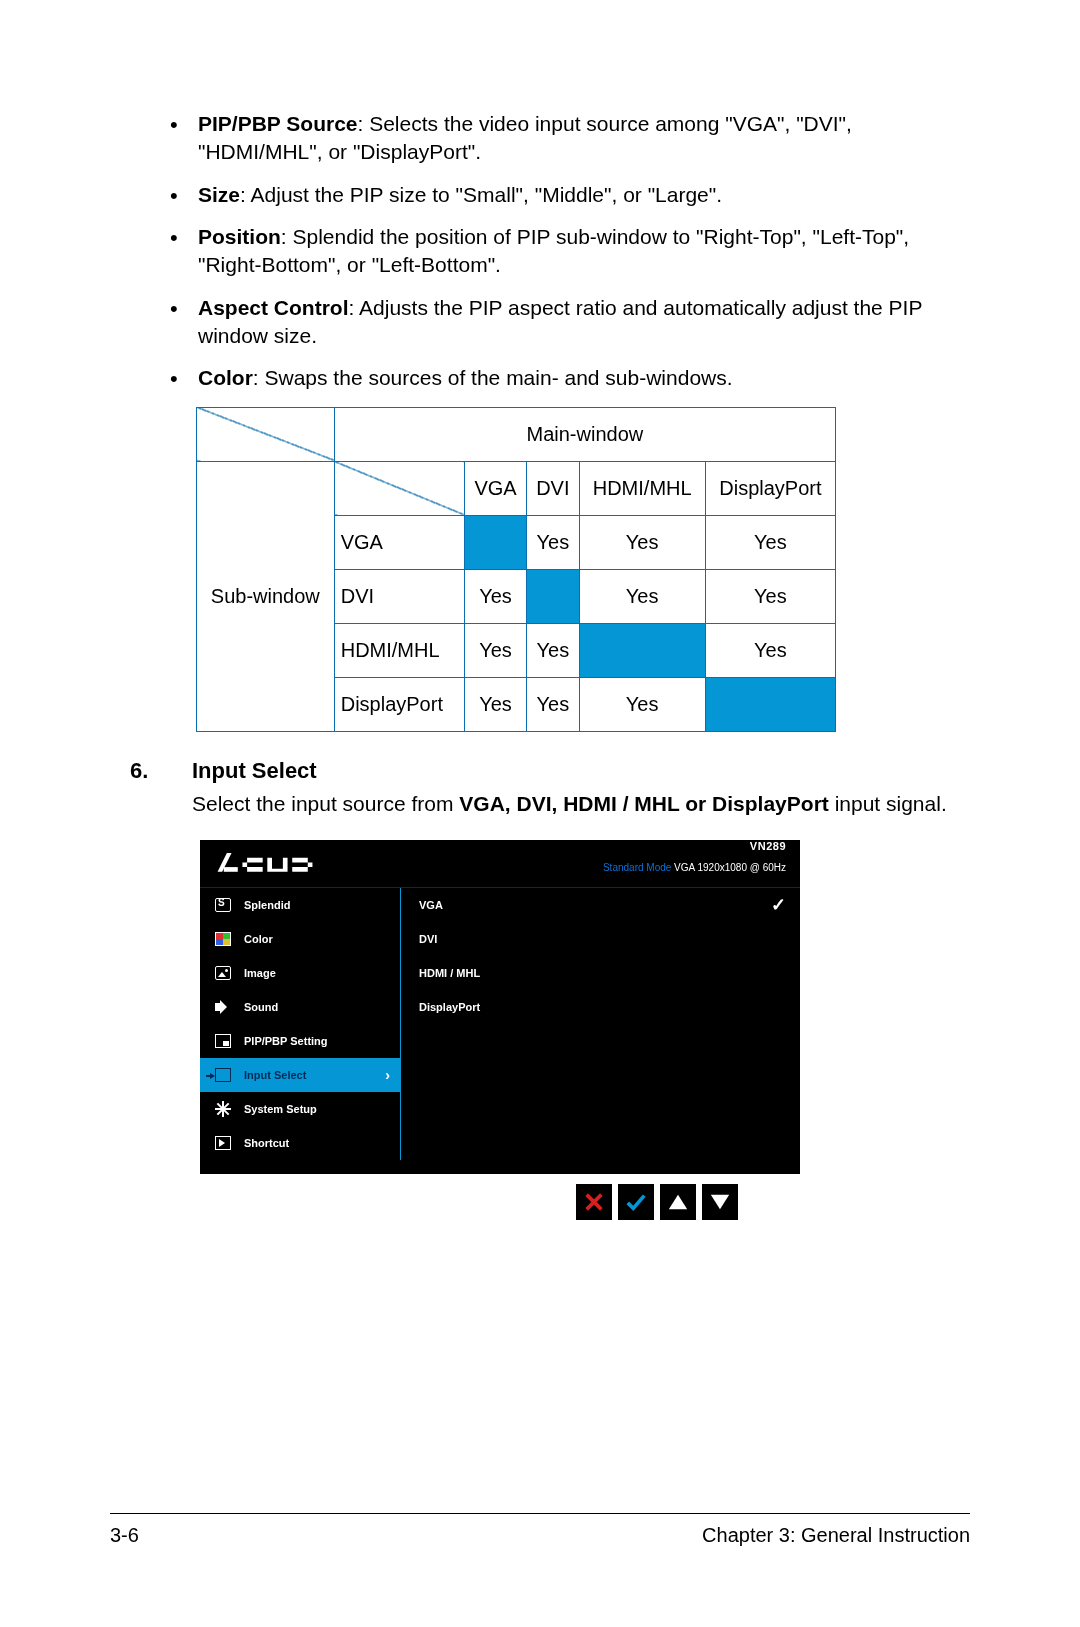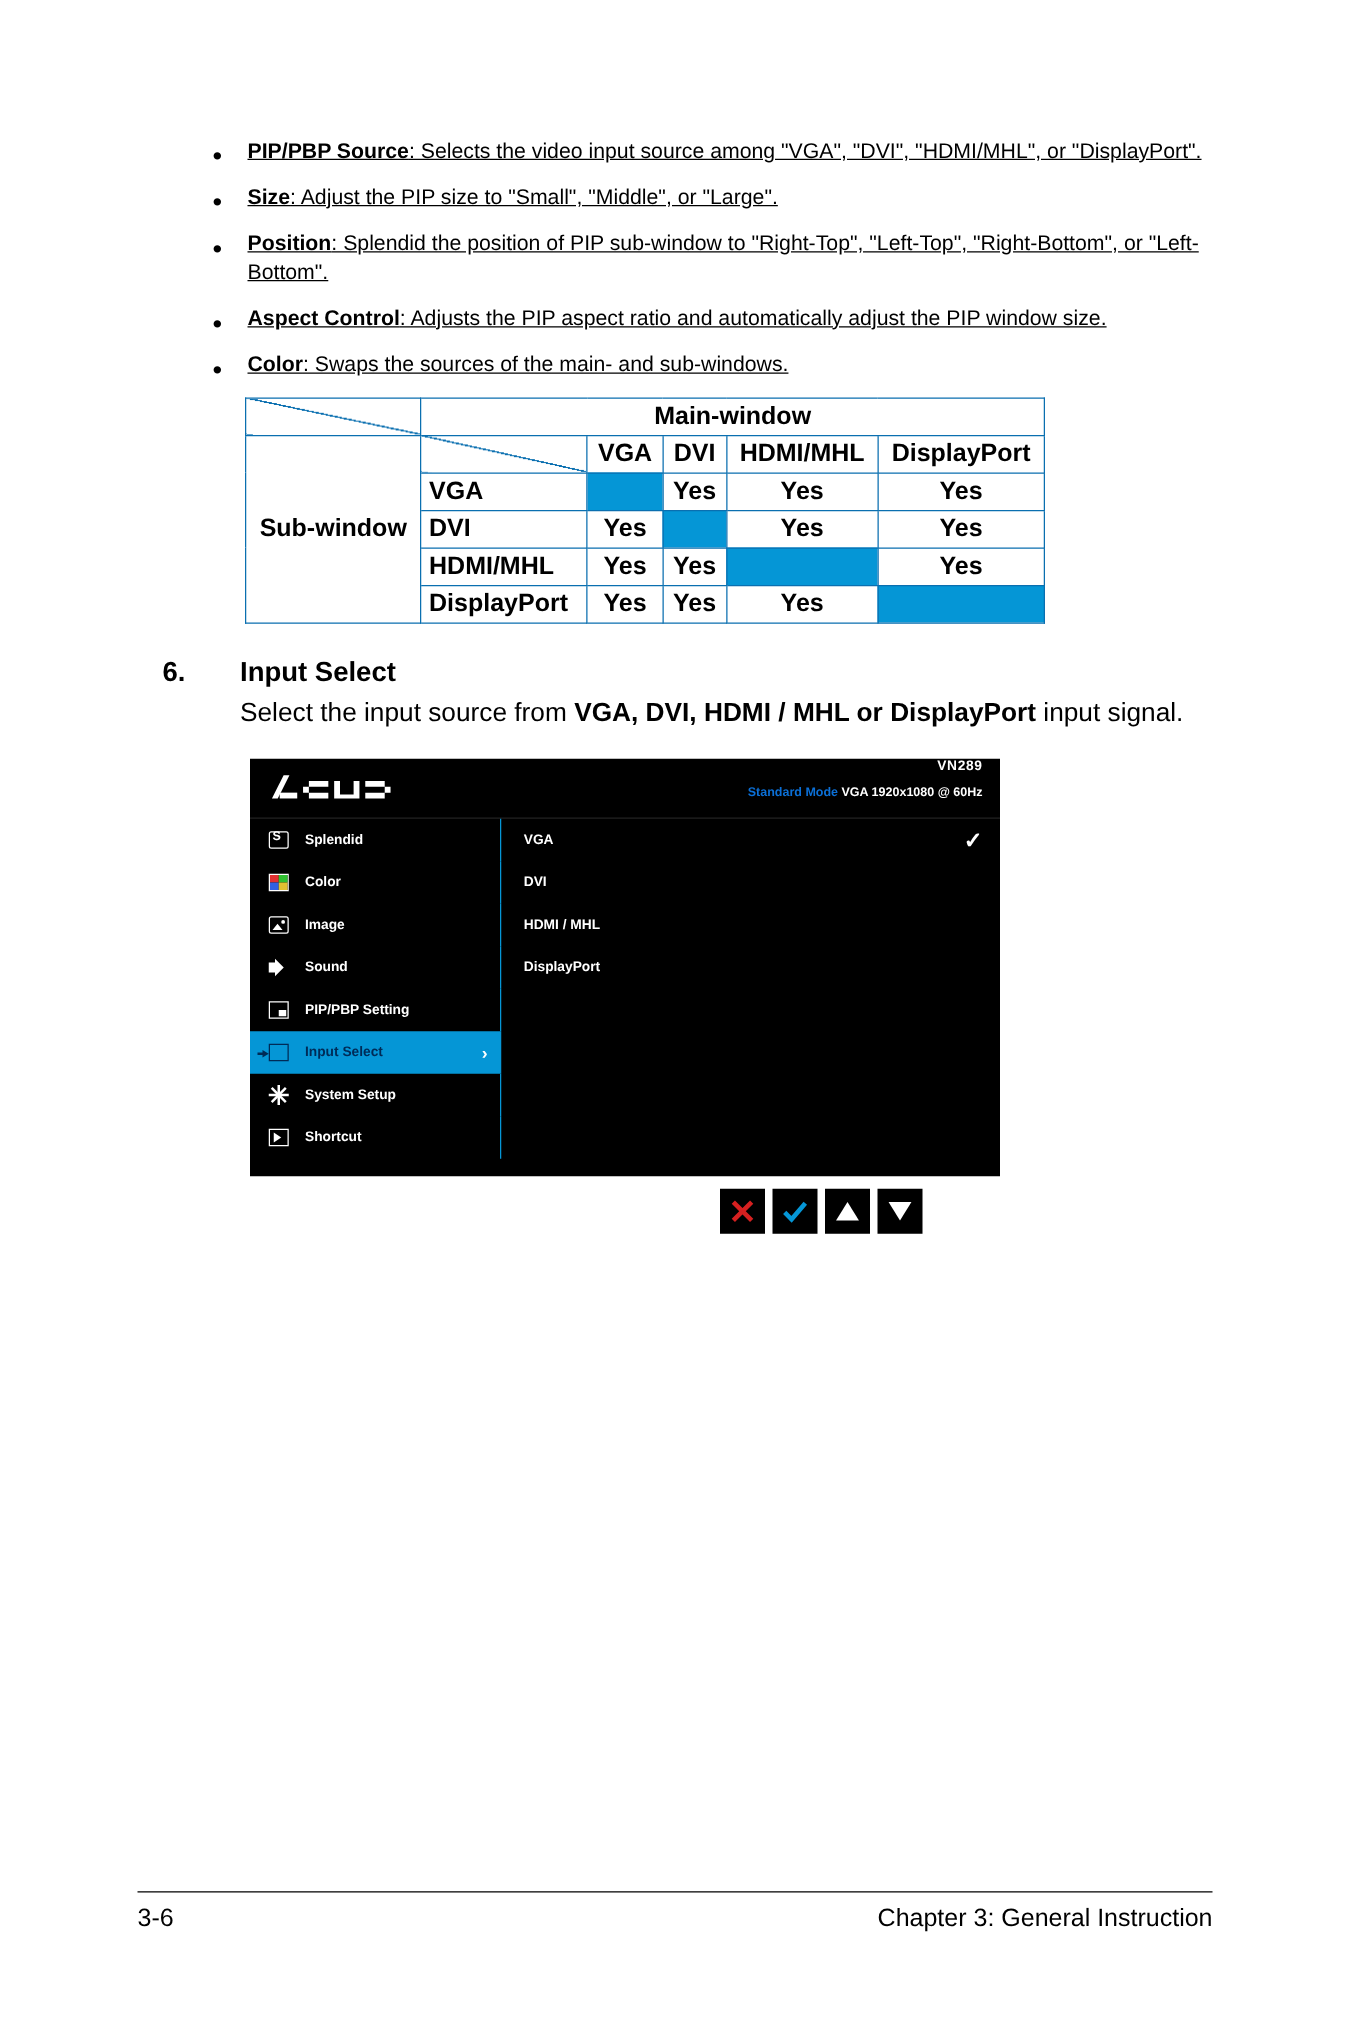--- a/index.html
+++ b/index.html
@@ -14,47 +14,46 @@
   .page {
     padding: 110px 110px 0 110px;
   }
   ul.bullets {
     list-style:none;
     margin:0 0 8px 0;
     padding:0 0 0 60px;
   }
   ul.bullets > li {
     position:relative;
-    font-size:17px;
+    font-size:21px;
     line-height:1.35;
     margin-bottom:14px;
     padding-left:28px;
-    text-decoration:underline;
   }
   ul.bullets > li::before {
     content:"•";
     position:absolute;
     left:0; top:0;
     font-size:22px;
   }
   .b { font-weight:bold; }
 
   
   .compat-wrap { padding-left:86px; }
   table.compat {
     border-collapse:collapse;
     width:640px;
     font-size:20px;
   }
   table.compat td, table.compat th {
     border:1px solid #0a6fb0;
-    padding:3px 6px;
+    padding:15px 6px;
     text-align:left;
     height:26px;
-    font-weight:bold;
+    font-weight:normal;
   }
   table.compat .center { text-align:center; }
   table.compat .diag {
     position:relative;
     background:
       linear-gradient(to top right,
         transparent calc(50% - 0.6px),
         #0a6fb0 calc(50% - 0.6px),
         #0a6fb0 calc(50% + 0.6px),
         transparent calc(50% + 0.6px));
@@ -106,21 +105,21 @@
     right:14px; top:0;
     color:#fff;
     font-size:11px;
     font-weight:bold;
     letter-spacing:0.5px;
   }
   .osd-status {
     position:absolute;
     right:14px; top:22px;
     font-size:10px;
-    font-weight:bold;
+    font-weight:normal;
   }
   .osd-status .mode { color:#0b6fd6; }
   .osd-status .rest { color:#fff; }
   .osd-body { display:flex; }
   .osd-left {
     width:200px;
   }
   .osd-right {
     flex:1;
     position:relative;

